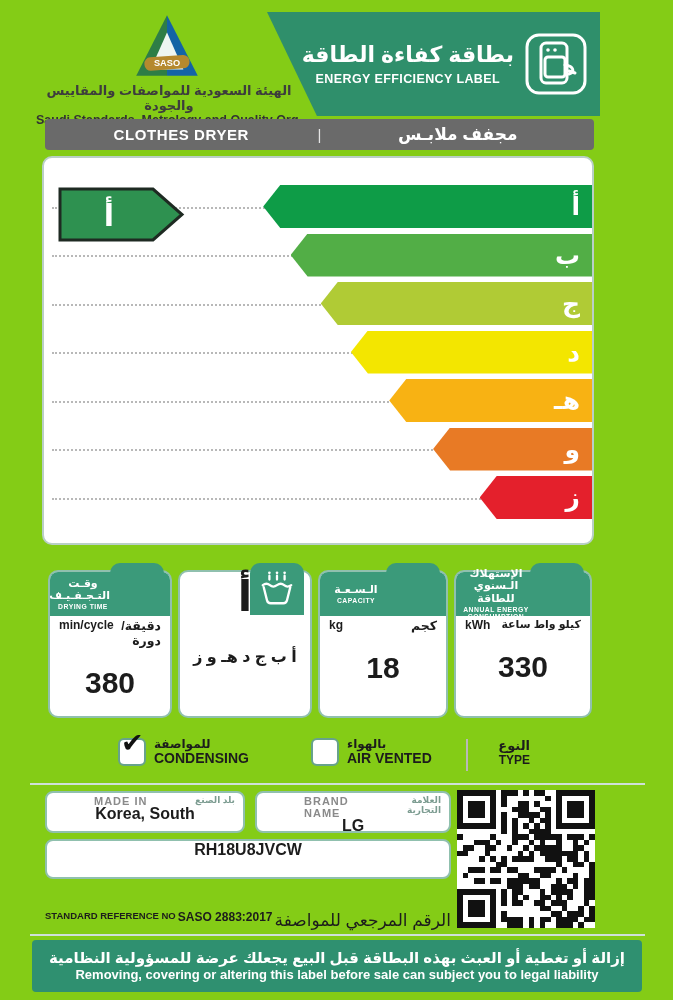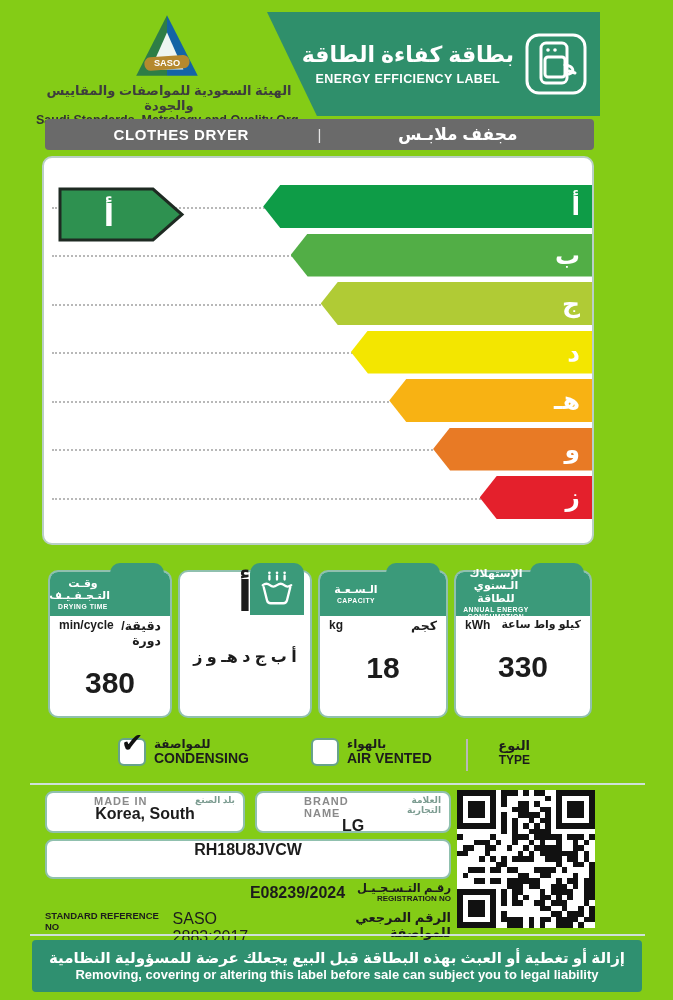--- a/index.html
+++ b/index.html
@@ -75,22 +75,22 @@
   .dlabel-en{font-size:11px;font-weight:bold;color:#8a8a8a;letter-spacing:1px;padding-left:39px;}
   .dlabel-ar{font-size:9px;font-weight:bold;color:#7b9b90;direction:rtl;}
   .dvalue{text-align:center;font-size:16px;font-weight:bold;margin-top:-2px;}
   .reg-row{left:45px;top:882px;width:406px;display:flex;justify-content:flex-end;align-items:center;gap:12px;}
   .reg-value{font-size:16px;font-weight:bold;}
   .reg-labels{text-align:right;line-height:1.1;}
   .reg-ar{font-size:11.5px;font-weight:bold;direction:rtl;}
   .reg-en{font-size:8px;font-weight:bold;}
   .std-row{left:45px;top:910px;width:406px;display:flex;justify-content:space-between;align-items:flex-start;}
   .std-en{font-size:9.5px;font-weight:bold;}
-  .std-value{font-size:16px;font-weight:normal;}
-  .std-ar{font-size:13px;font-weight:bold;direction:rtl;}
+  .std-value{font-size:12px;font-weight:bold;}
+  .std-ar{font-size:17px;font-weight:normal;direction:rtl;}
   .qr{left:457px;top:790px;width:138px;height:138px;background:#fff;}
 
   
   .footer{left:32px;top:940px;width:610px;height:52px;background:var(--footer-green);border-radius:4px;
           color:#fff;display:flex;flex-direction:column;align-items:center;justify-content:center;line-height:1.25;}
   .foot-ar{font-size:15px;font-weight:bold;direction:rtl;}
   .foot-en{font-size:13px;font-weight:bold;}
 </style>
 </head>
 <body>
@@ -616,27 +616,20 @@
         <rect x="72" y="96" width="4" height="4"></rect>
         <rect x="76" y="96" width="4" height="4"></rect>
         <rect x="80" y="96" width="4" height="4"></rect>
         <rect x="88" y="96" width="4" height="4"></rect>
       </svg></div>
 
   <div class="abs dbox" style="left:45px;top:839px;width:406px;height:40px;">
     <div class="dvalue">RH18U8JVCW</div>
   </div>
 
-  <div class="abs reg-row">
-    <span class="reg-value">E08239/2024</span>
-    <span class="reg-labels">
-      <div class="reg-ar">رقـم التـسـجـيـل</div>
-      <div class="reg-en">REGISTRATION NO</div>
-    </span>
-  </div>
 
   <div class="abs std-row">
     <span class="std-en">STANDARD REFERENCE NO</span>
     <span class="std-value">SASO 2883:2017</span>
     <span class="std-ar">الرقم المرجعي للمواصفة</span>
   </div>
 
   <div class="abs hairline" style="top:934px;"></div>
 
   <div class="abs footer">

